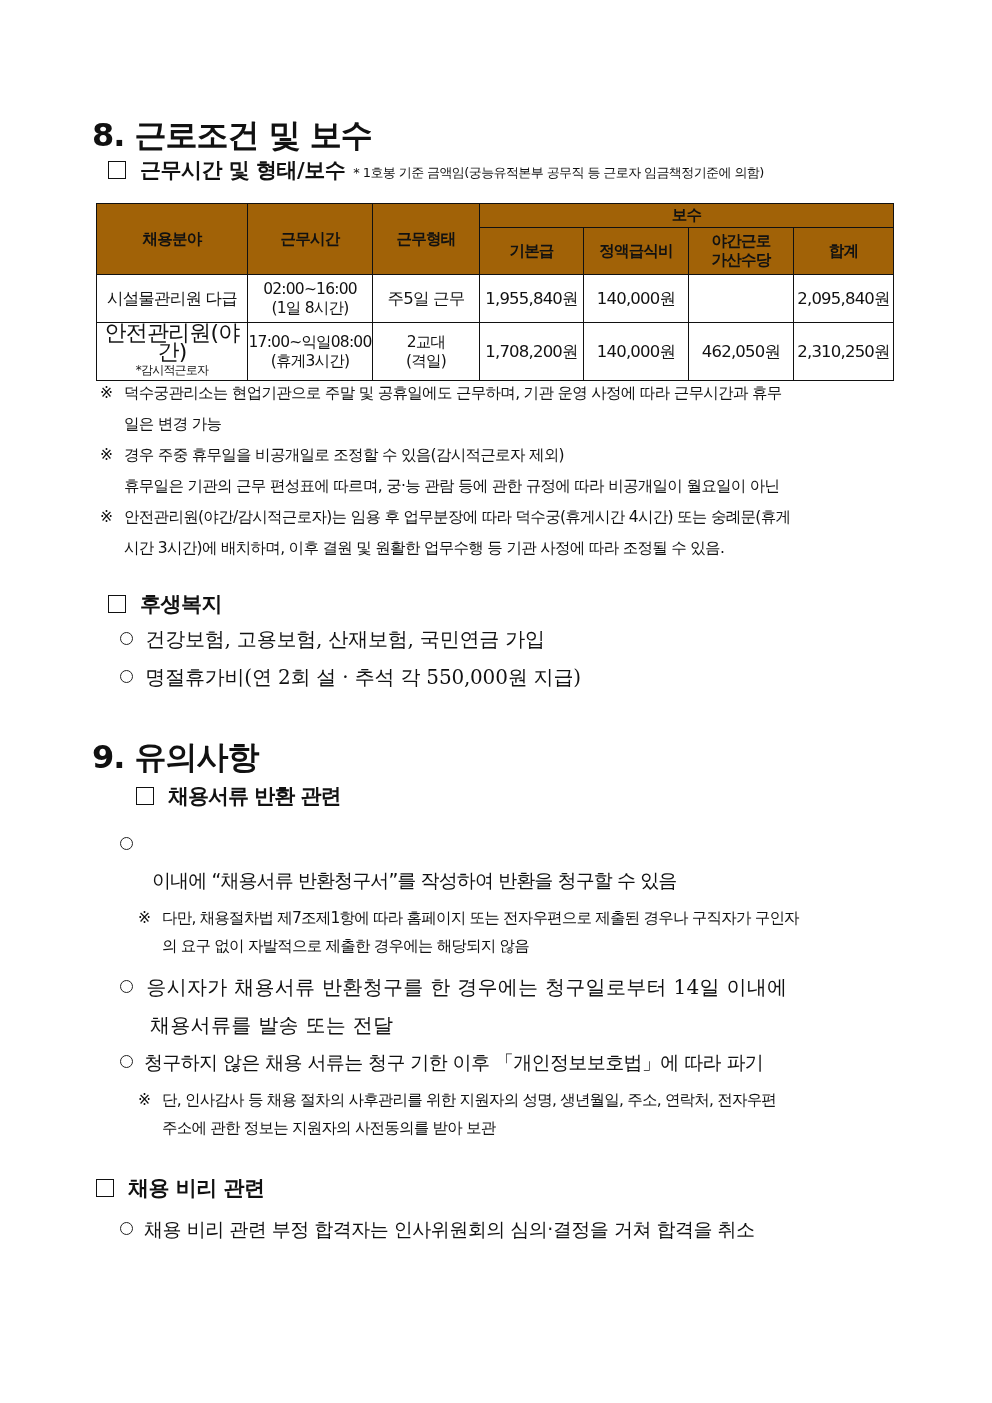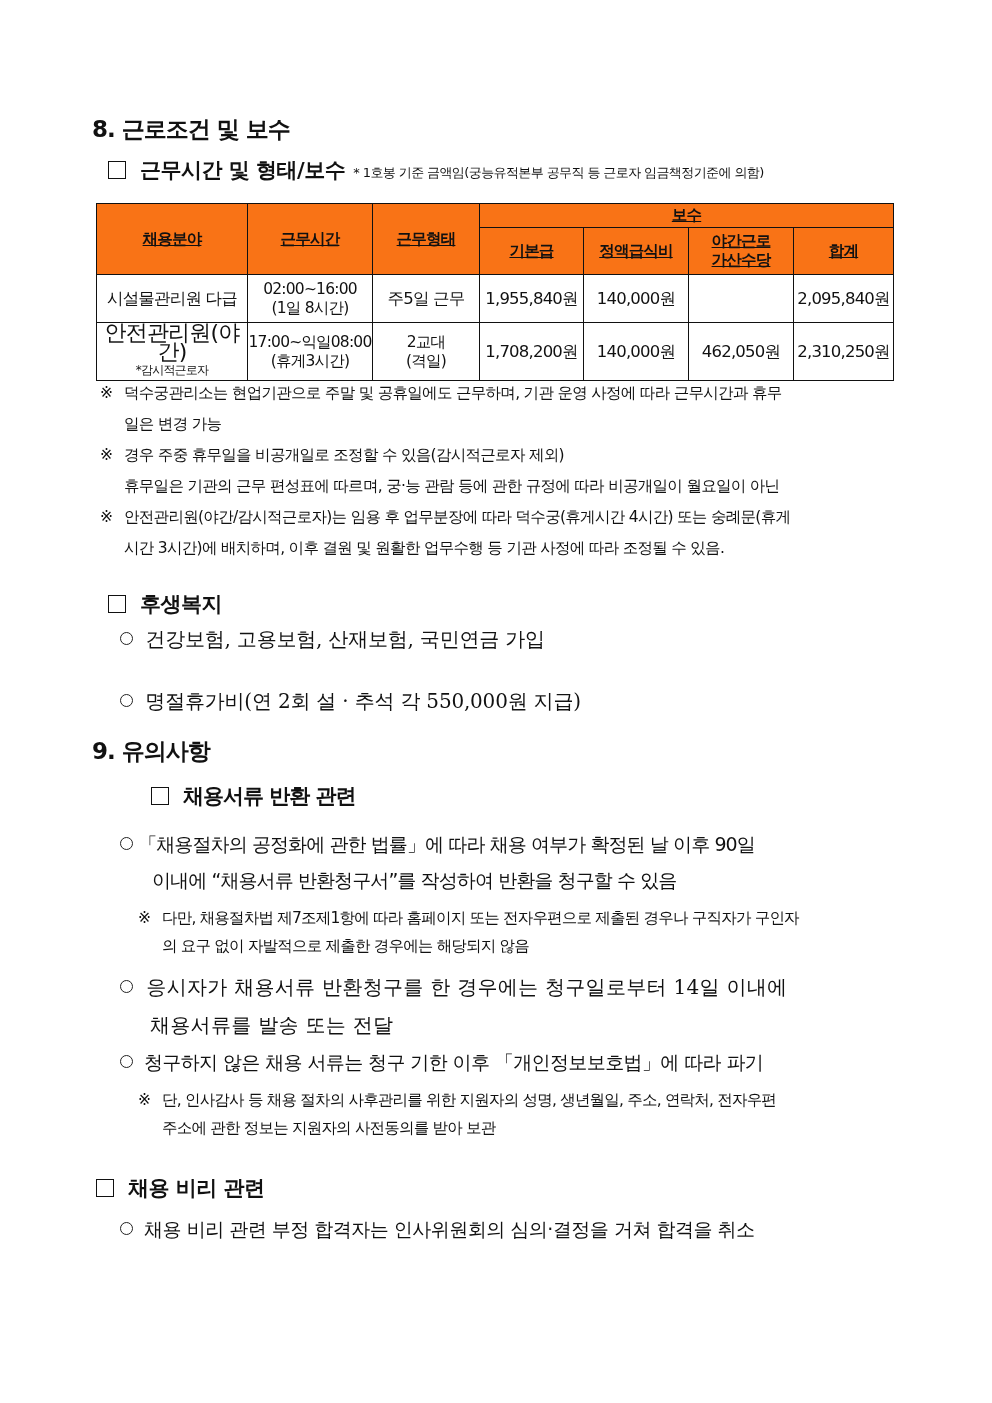--- a/index.html
+++ b/index.html
@@ -1,31 +1,31 @@
 <!DOCTYPE html>
 <html><head>
 <meta charset="utf-8">
 <style>
   html, body { margin: 0; padding: 0; background: #ffffff; }
   body {
     width: 992px; height: 1403px; position: relative; overflow: hidden;
     color: #111; font-family: "DejaVu Sans", "Liberation Sans", sans-serif;
   }
   .abs { position: absolute; }
-  .h1 { font-weight: bold; font-size: 23px; letter-spacing: -1px; }
+  .h1 { font-weight: bold; font-size: 32px; letter-spacing: -1px; }
   .box { display: inline-block; width: 18px; height: 18px; border: 1.6px solid #111; vertical-align: -2px; margin-right: 14px; box-sizing: border-box; }
   .h2-serif { font-family: "DejaVu Serif", "Liberation Serif", serif; font-weight: bold; font-size: 21px; letter-spacing: -0.5px; }
   .h2-sans { font-family: "DejaVu Sans", sans-serif; font-weight: bold; font-size: 21px; letter-spacing: -1px; }
   .note-small { font-size: 13px; letter-spacing: -0.6px; margin-left: 8px; font-weight: normal; font-family: "DejaVu Sans", sans-serif; }
   .serif-body { font-family: "DejaVu Serif", "Liberation Serif", serif; font-size: 20px; letter-spacing: -0.2px; }
   .sans-note { font-size: 15.5px; letter-spacing: -0.7px; line-height: 31px; }
   .circle { display: inline-block; width: 13px; height: 13px; border: 1.3px solid #222; border-radius: 50%; box-sizing: border-box; vertical-align: 1px; }
   table.pay { border-collapse: collapse; position: absolute; left: 96px; top: 203px; width: 798px; font-size: 15.5px; letter-spacing: -0.8px; }
   table.pay td, table.pay th { border: 1px solid #111; text-align: center; padding: 0; line-height: 19px; }
-  table.pay th { background: #f97316; font-weight: bold; font-size: 15.5px; text-decoration: underline; }
+  table.pay th { background: #a16207; font-weight: bold; font-size: 15.5px; }
   .sub { font-size: 12px; }
   .ref { display: flex; }
   .ref .mark { width: 24px; flex: none; }
 </style>
 </head>
 <body>
 
 <div class="abs h1" style="left:92px; top:114px;">8. 근로조건 및 보수</div>
 
 <div class="abs" style="left:108px; top:156px; white-space:nowrap;">
@@ -105,32 +105,32 @@
       </div>
   </div>
 </div>
 
 <div class="abs" style="left:108px; top:590px;">
   <span class="box"></span><span class="h2-serif">후생복지</span>
 </div>
 <div class="abs serif-body" style="left:120px; top:626px;">
   <span class="circle"></span>&nbsp;&nbsp;<span>건강보험, 고용보험, 산재보험, 국민연금 가입</span>
 </div>
-<div class="abs serif-body" style="left:120px; top:664px;margin-top:24px;">
+<div class="abs serif-body" style="left:120px; top:664px;">
   <span class="circle"></span>&nbsp;&nbsp;<span>명절휴가비(연 2회 설 · 추석 각 550,000원 지급)</span>
 </div>
 
 <div class="abs h1" style="left:92px; top:736px;">9. 유의사항</div>
 
-<div class="abs" style="left:124px; top:782px;padding-left:27px;">
+<div class="abs" style="left:109px; top:782px;padding-left:27px;">
   <span class="box"></span><span class="h2-sans">채용서류 반환 관련</span>
 </div>
 
 <div class="abs" style="left:120px; top:826px; font-size:19px; letter-spacing:-0.9px; line-height:36px; width:790px;">
-  <div><span class="circle"></span> <span>「채용절차의 공정화에 관한 법률」에 따라 채용 여부가 확정된 날 이후 90일</span></div>
+  <div><span class="circle"></span> </div>
   <div style="padding-left:32px;">이내에 “채용서류 반환청구서”를 작성하여 반환을 청구할 수 있음</div>
 </div>
 
 <div class="abs" style="left:138px; top:904px; font-size:15.5px; letter-spacing:-0.8px; line-height:28px; width:770px;">
   <div class="ref">
       <span class="mark">※</span>
       <div>
         <div>다만, 채용절차법 제7조제1항에 따라 홈페이지 또는 전자우편으로 제출된 경우나 구직자가 구인자</div>
         <div>의 요구 없이 자발적으로 제출한 경우에는 해당되지 않음</div>
       </div>

